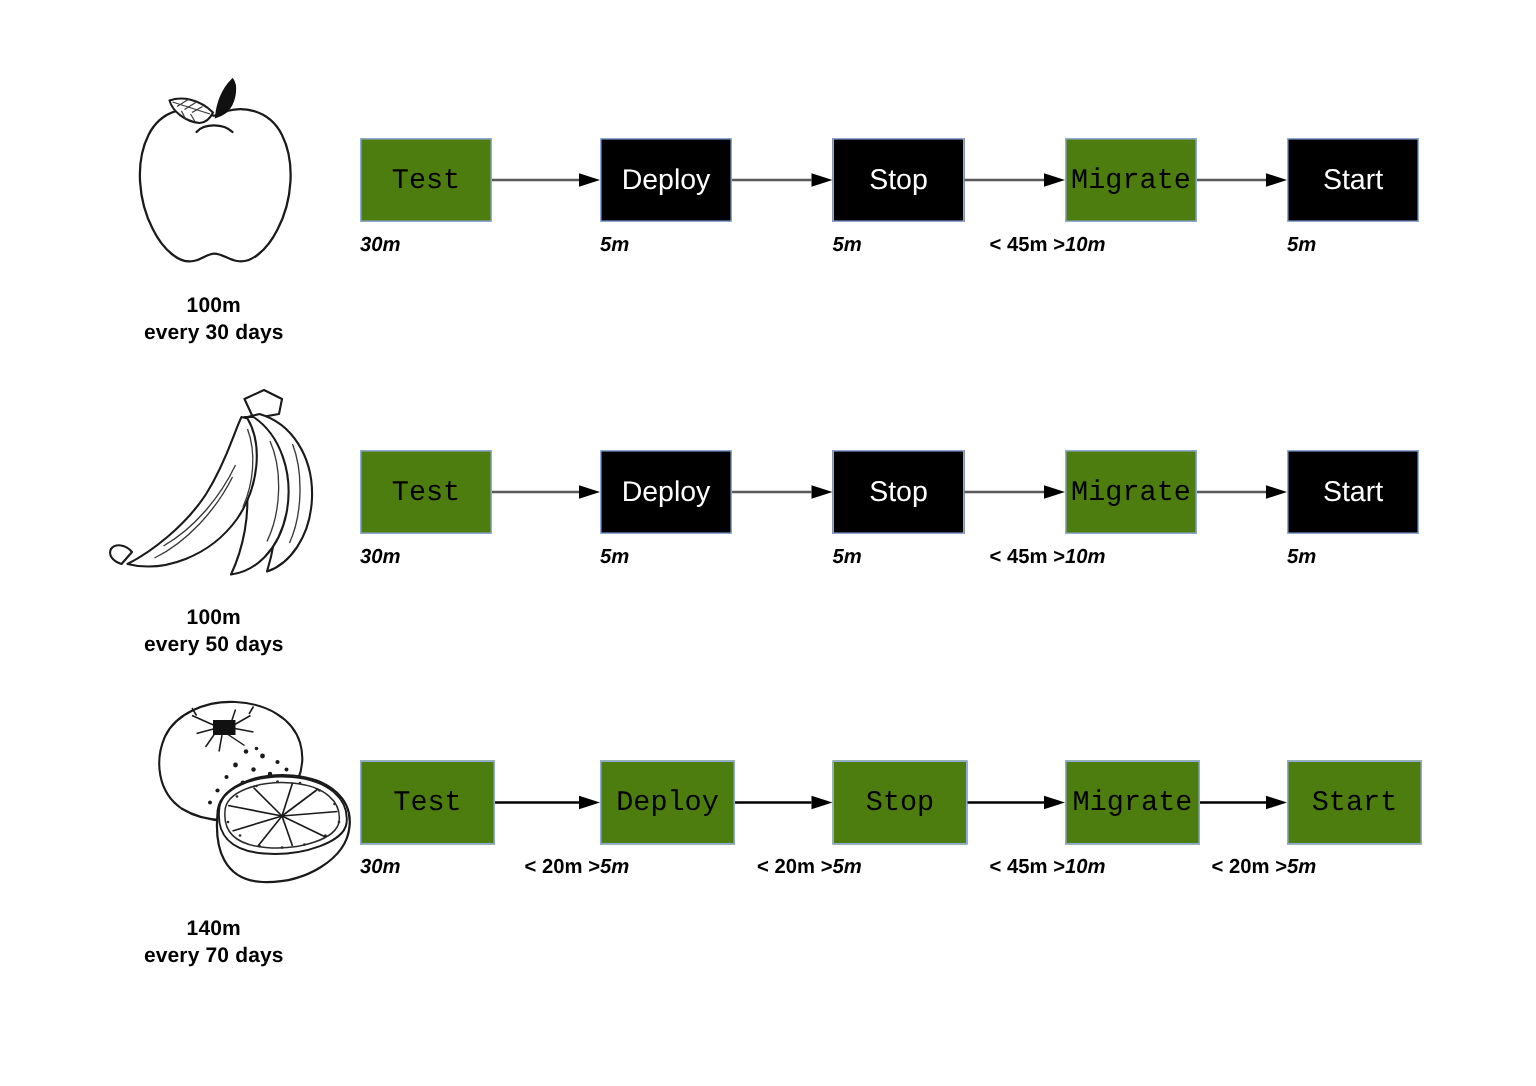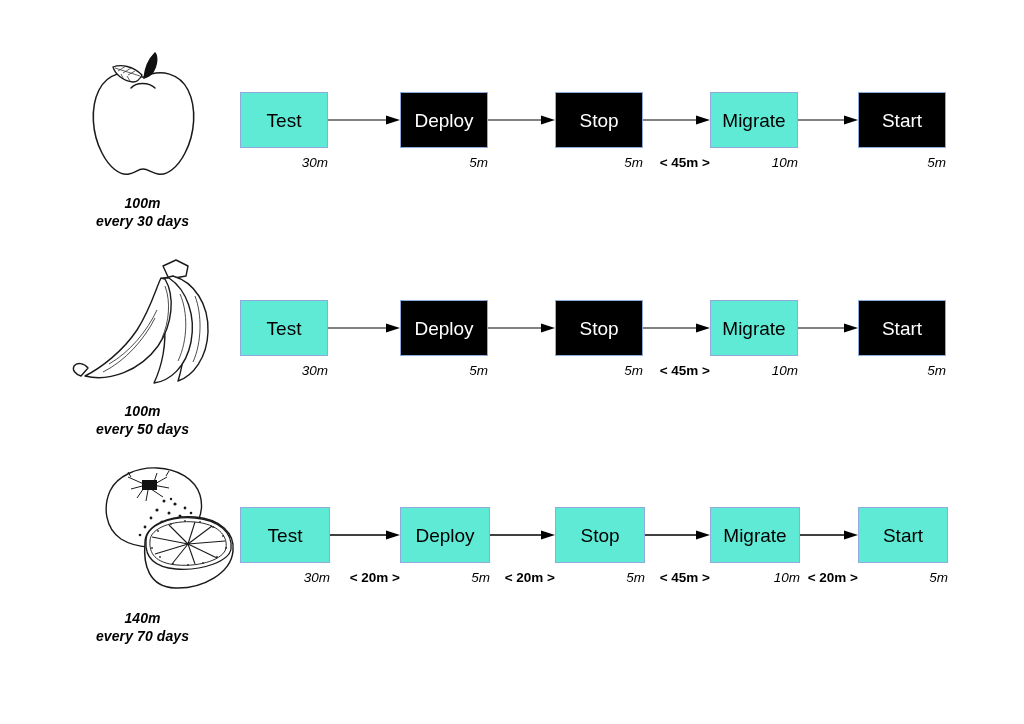--- a/index.html
+++ b/index.html
@@ -41,21 +41,20 @@
     text-align: center;
   }
   .fruit-art {
     width: 195px;
     height: 150px;
     display: block;
   }
   .fruit-caption {
     margin-top: 4px;
     font-size: 14px;
-    font-style: italic;
     font-weight: bold;
     color: #000;
     line-height: 18px;
     letter-spacing: 0.1px;
   }
   .fruit-caption div { white-space: nowrap; }
 
   
   .pipeline {
     position: absolute;
@@ -70,35 +69,36 @@
     border: 1px solid #8faadc;
     display: flex;
     align-items: center;
     justify-content: center;
     font-size: 19px;
     line-height: 1;
     height: 56px;
     top: 0;
   }
   .stage.light {
-    background: #5eead4;
+    background: #4d7c0f;
     color: #000000;
+    font-family: Liberation Mono, monospace;
   }
   .stage.dark {
     background: #000000;
     color: #ffffff;
   }
   .stage-dur {
     position: absolute;
     top: 63px;
     font-size: 13.5px;
     font-style: italic;
-    font-weight: normal;
+    font-weight: bold;
     color: #000;
-    text-align: right;
+    text-align: left;
     white-space: nowrap;
   }
   .gap-dur {
     position: absolute;
     top: 63px;
     font-size: 13.5px;
     font-weight: bold;
     color: #000;
     text-align: right;
     white-space: nowrap;

